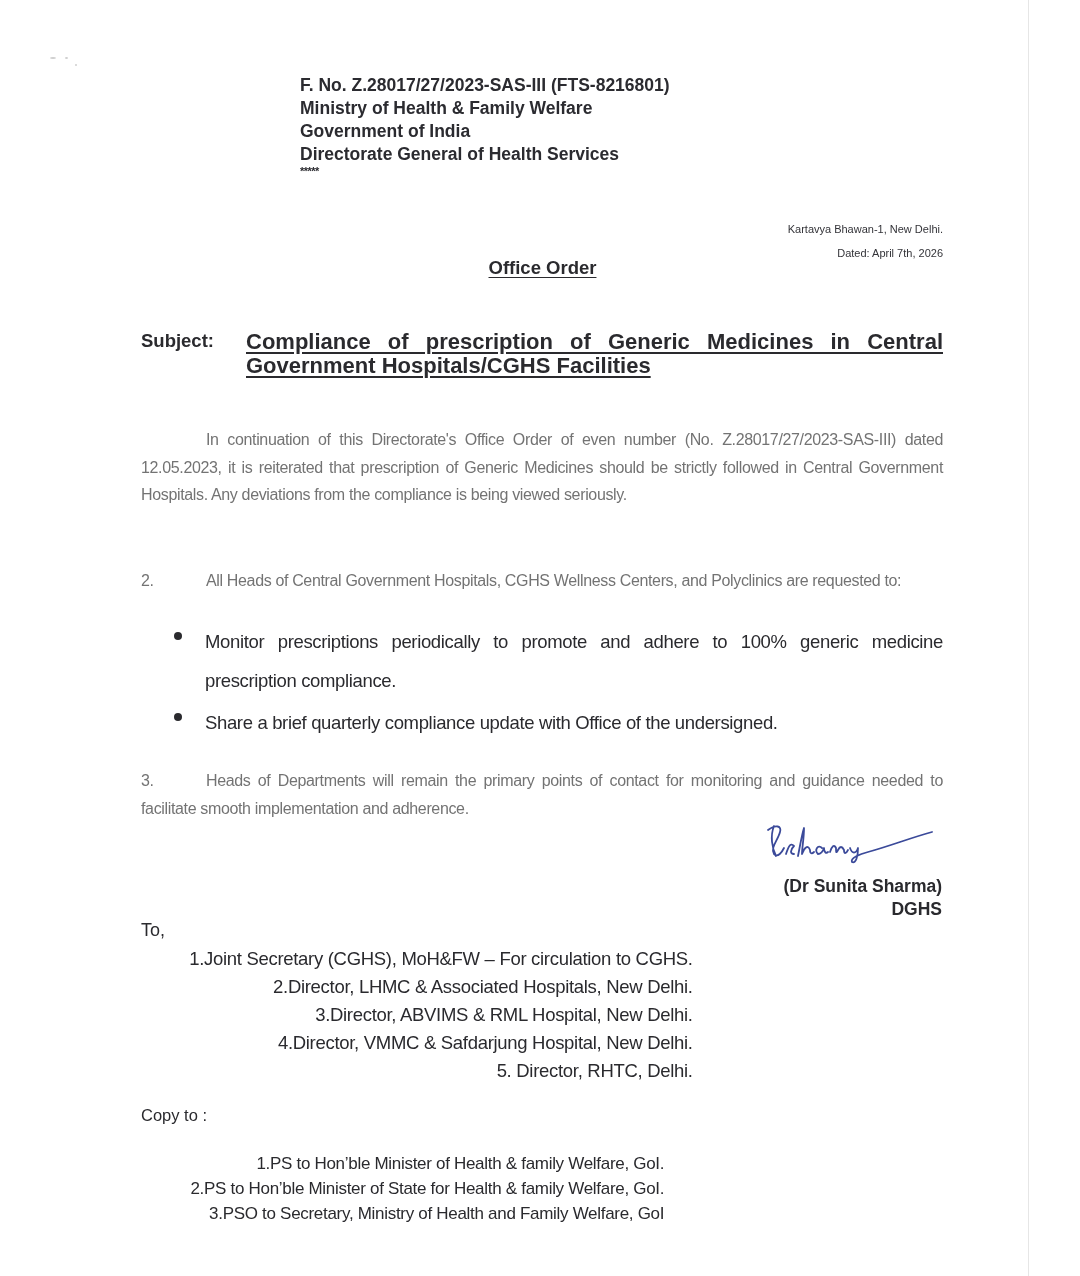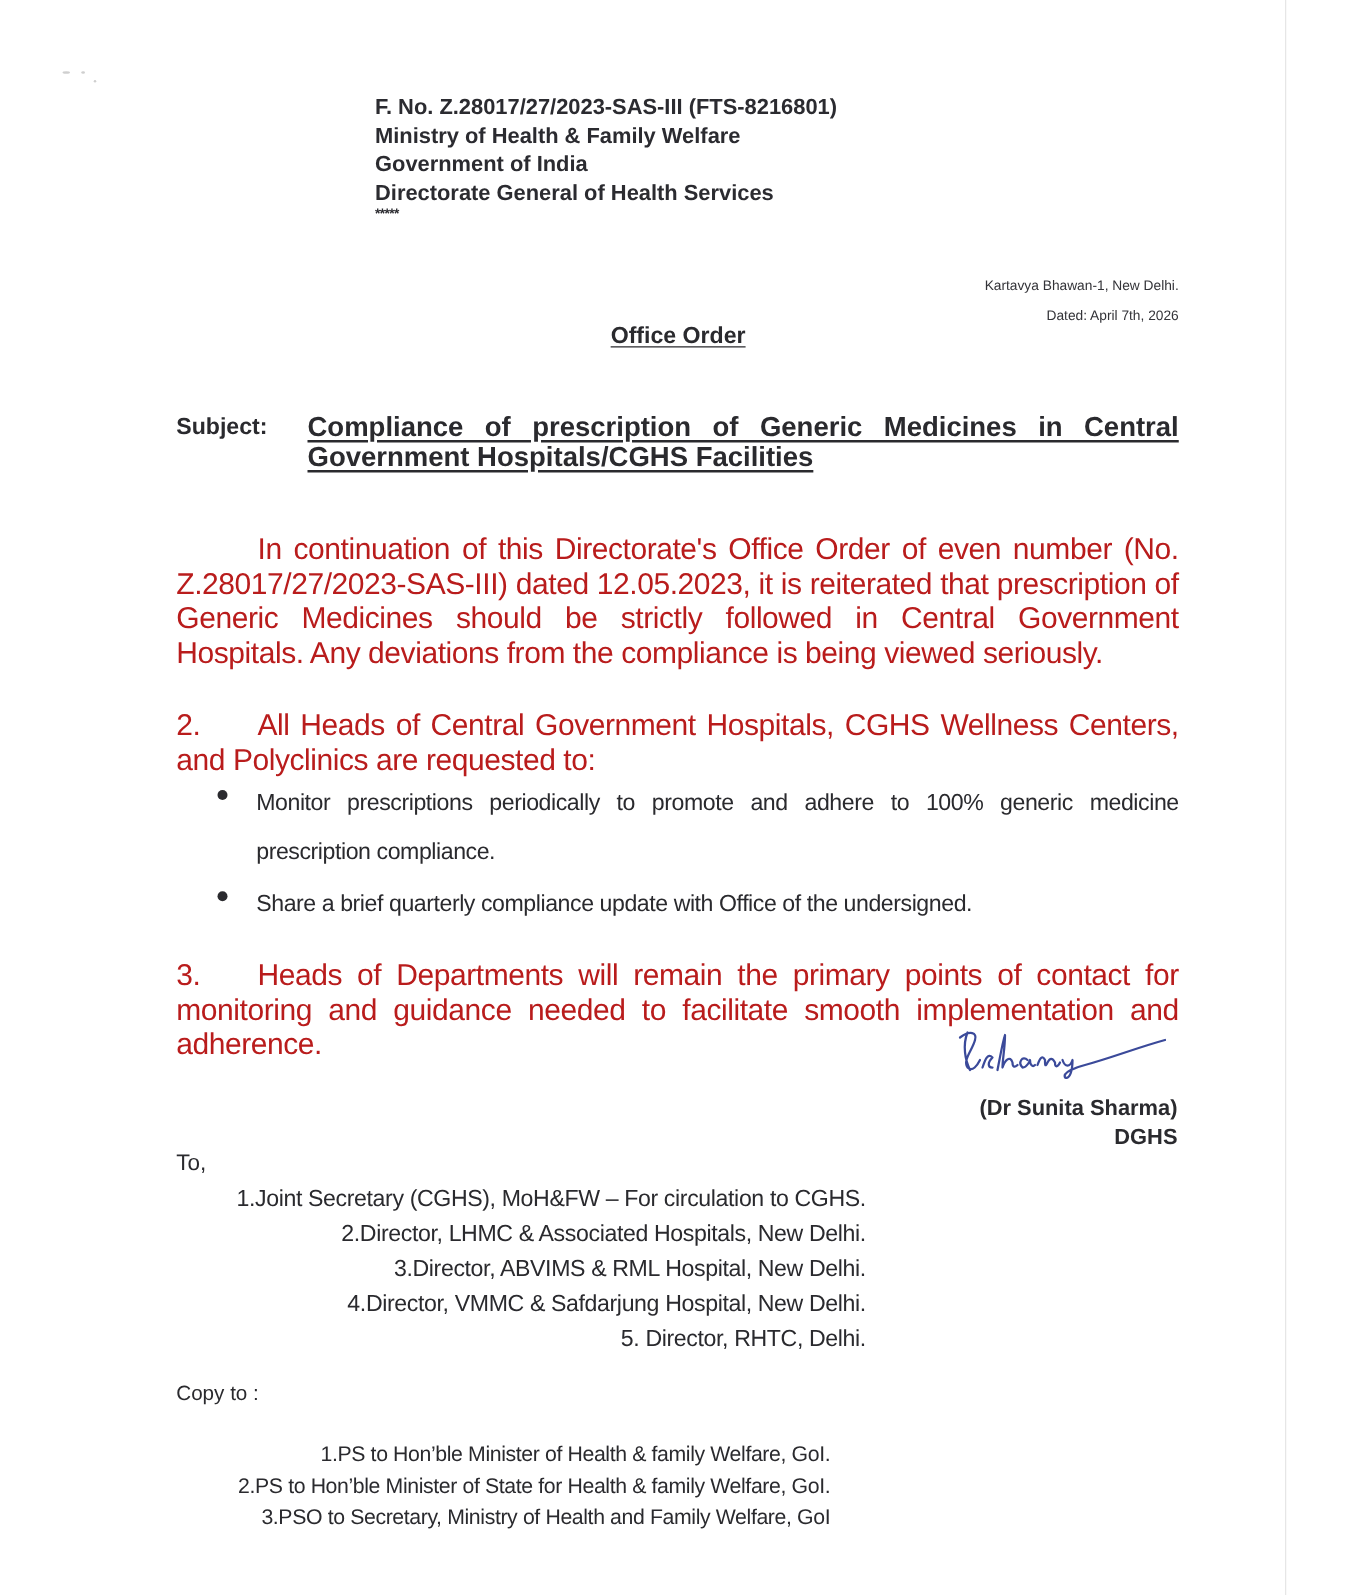--- a/index.html
+++ b/index.html
@@ -91,24 +91,24 @@
     .subject-line1 {
       display: block;
       text-align: justify;
       text-align-last: justify;
     }
 
     .para {
       position: absolute;
       left: 141px;
       width: 802px;
-      font-size: 24px;
+      font-size: 16px;
       line-height: 27.5px;
       text-align: justify;
-      color: #b91c1c;
+      color: #737373;
       font-family: "Liberation Sans Narrow", "Liberation Sans", sans-serif;
       letter-spacing: -0.35px;
     }
     .indent { display: inline-block; width: 65px; }
     .num { display: inline-block; width: 65px; }
 
     .bullets {
       position: absolute;
       left: 141px;
       width: 802px;

